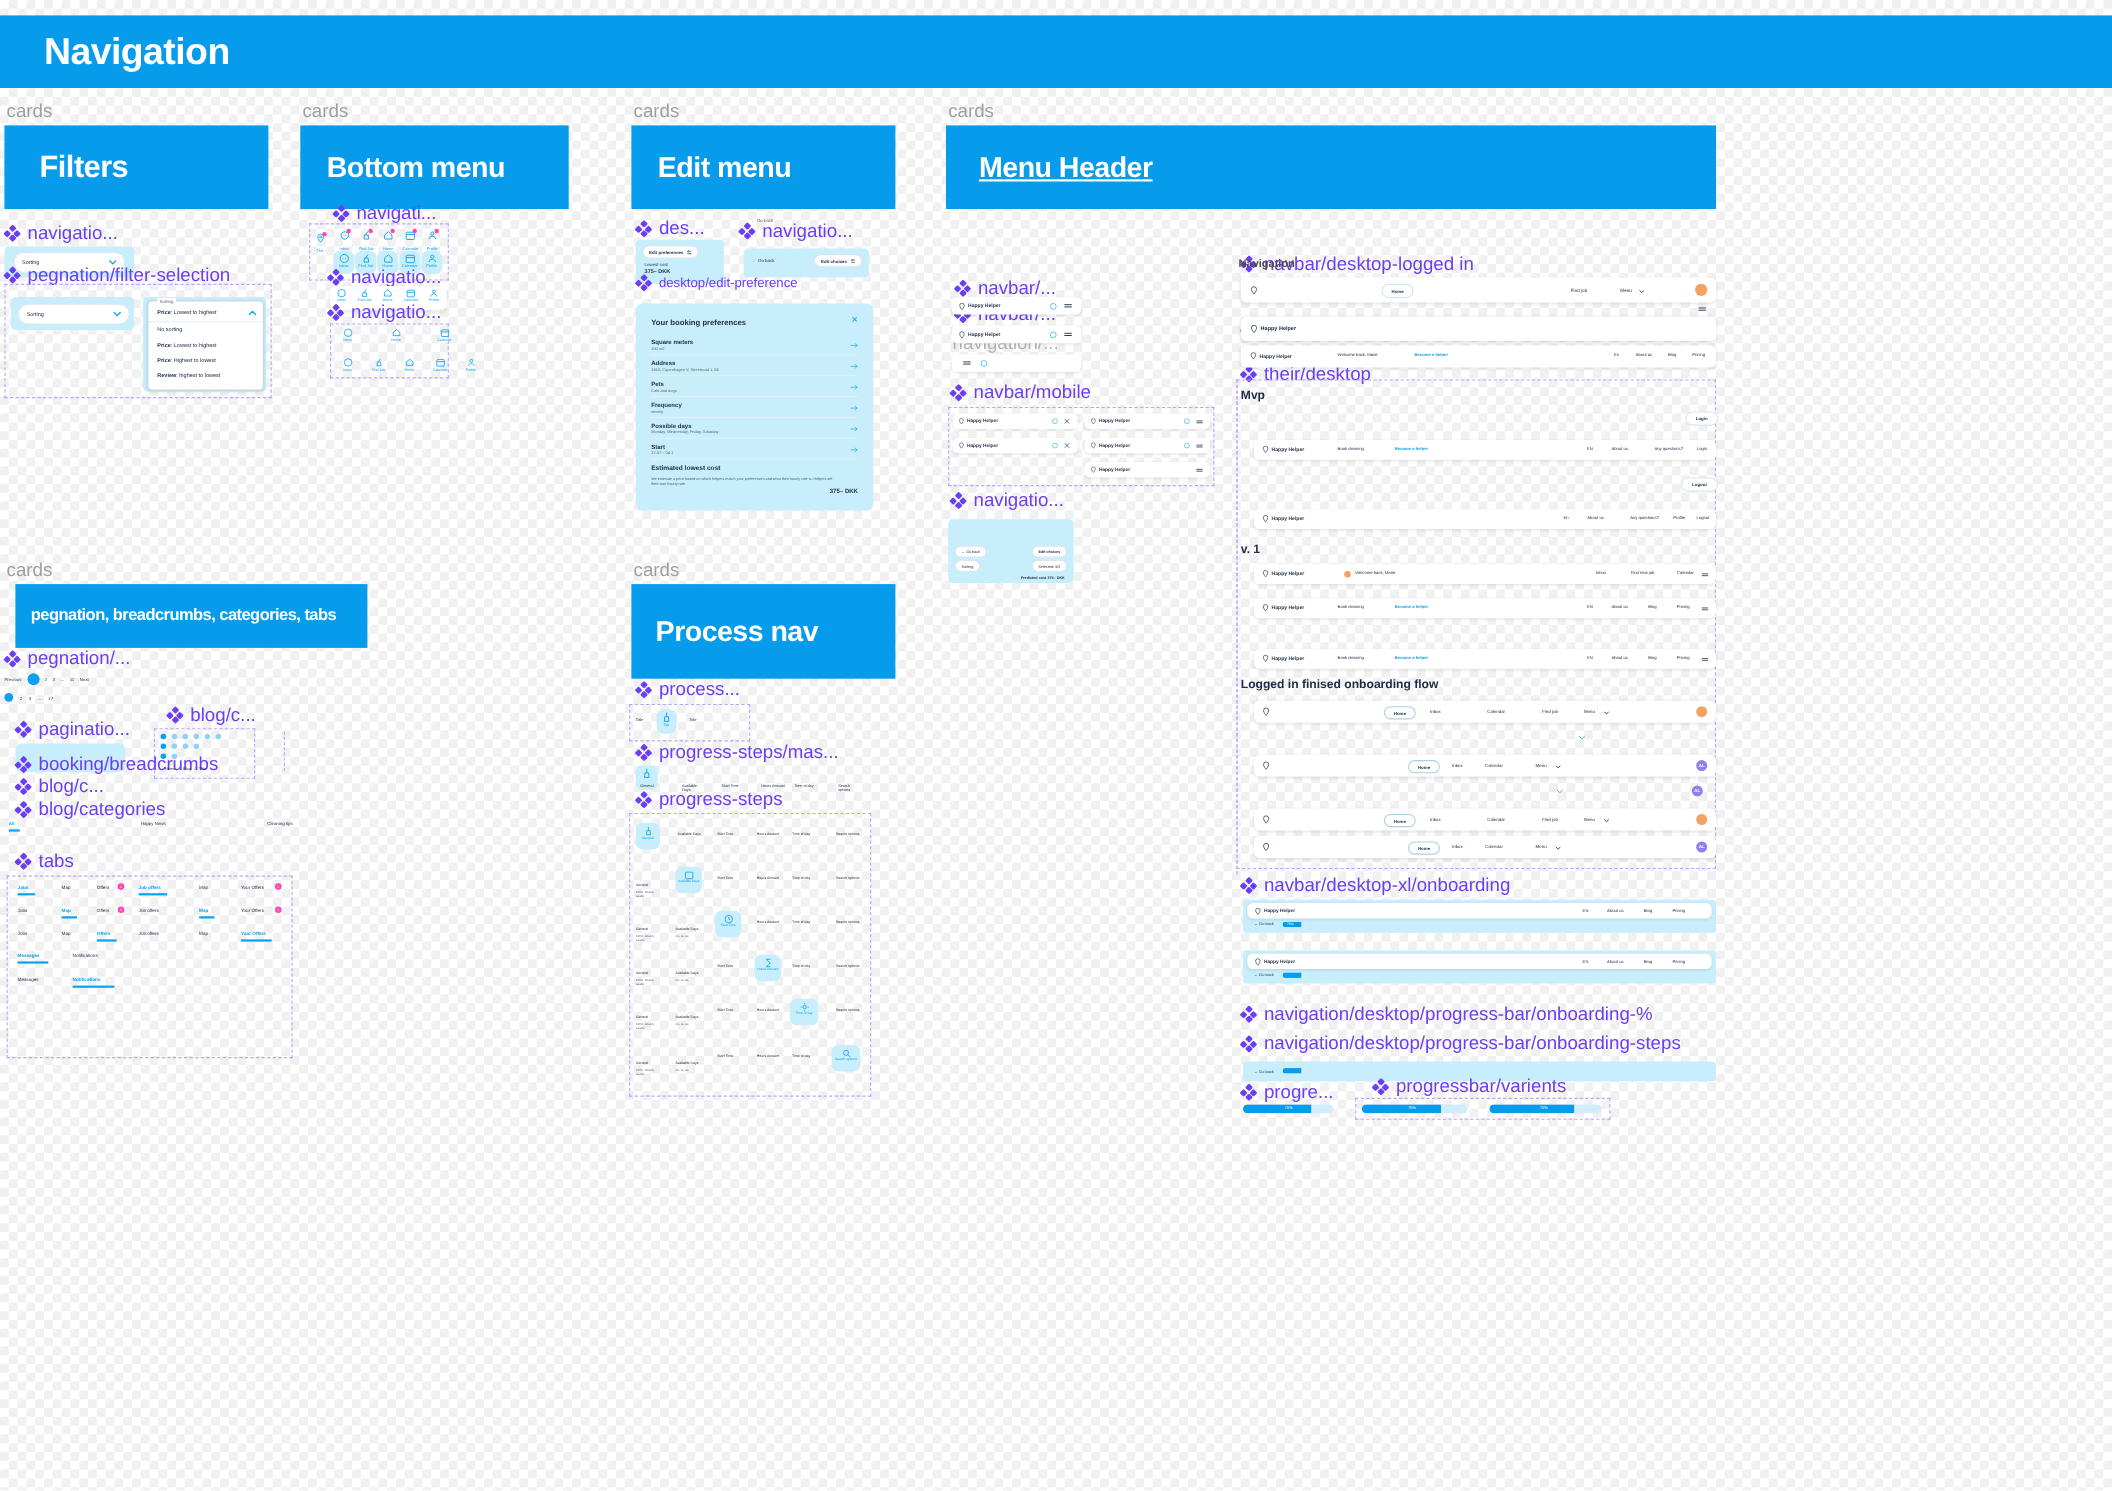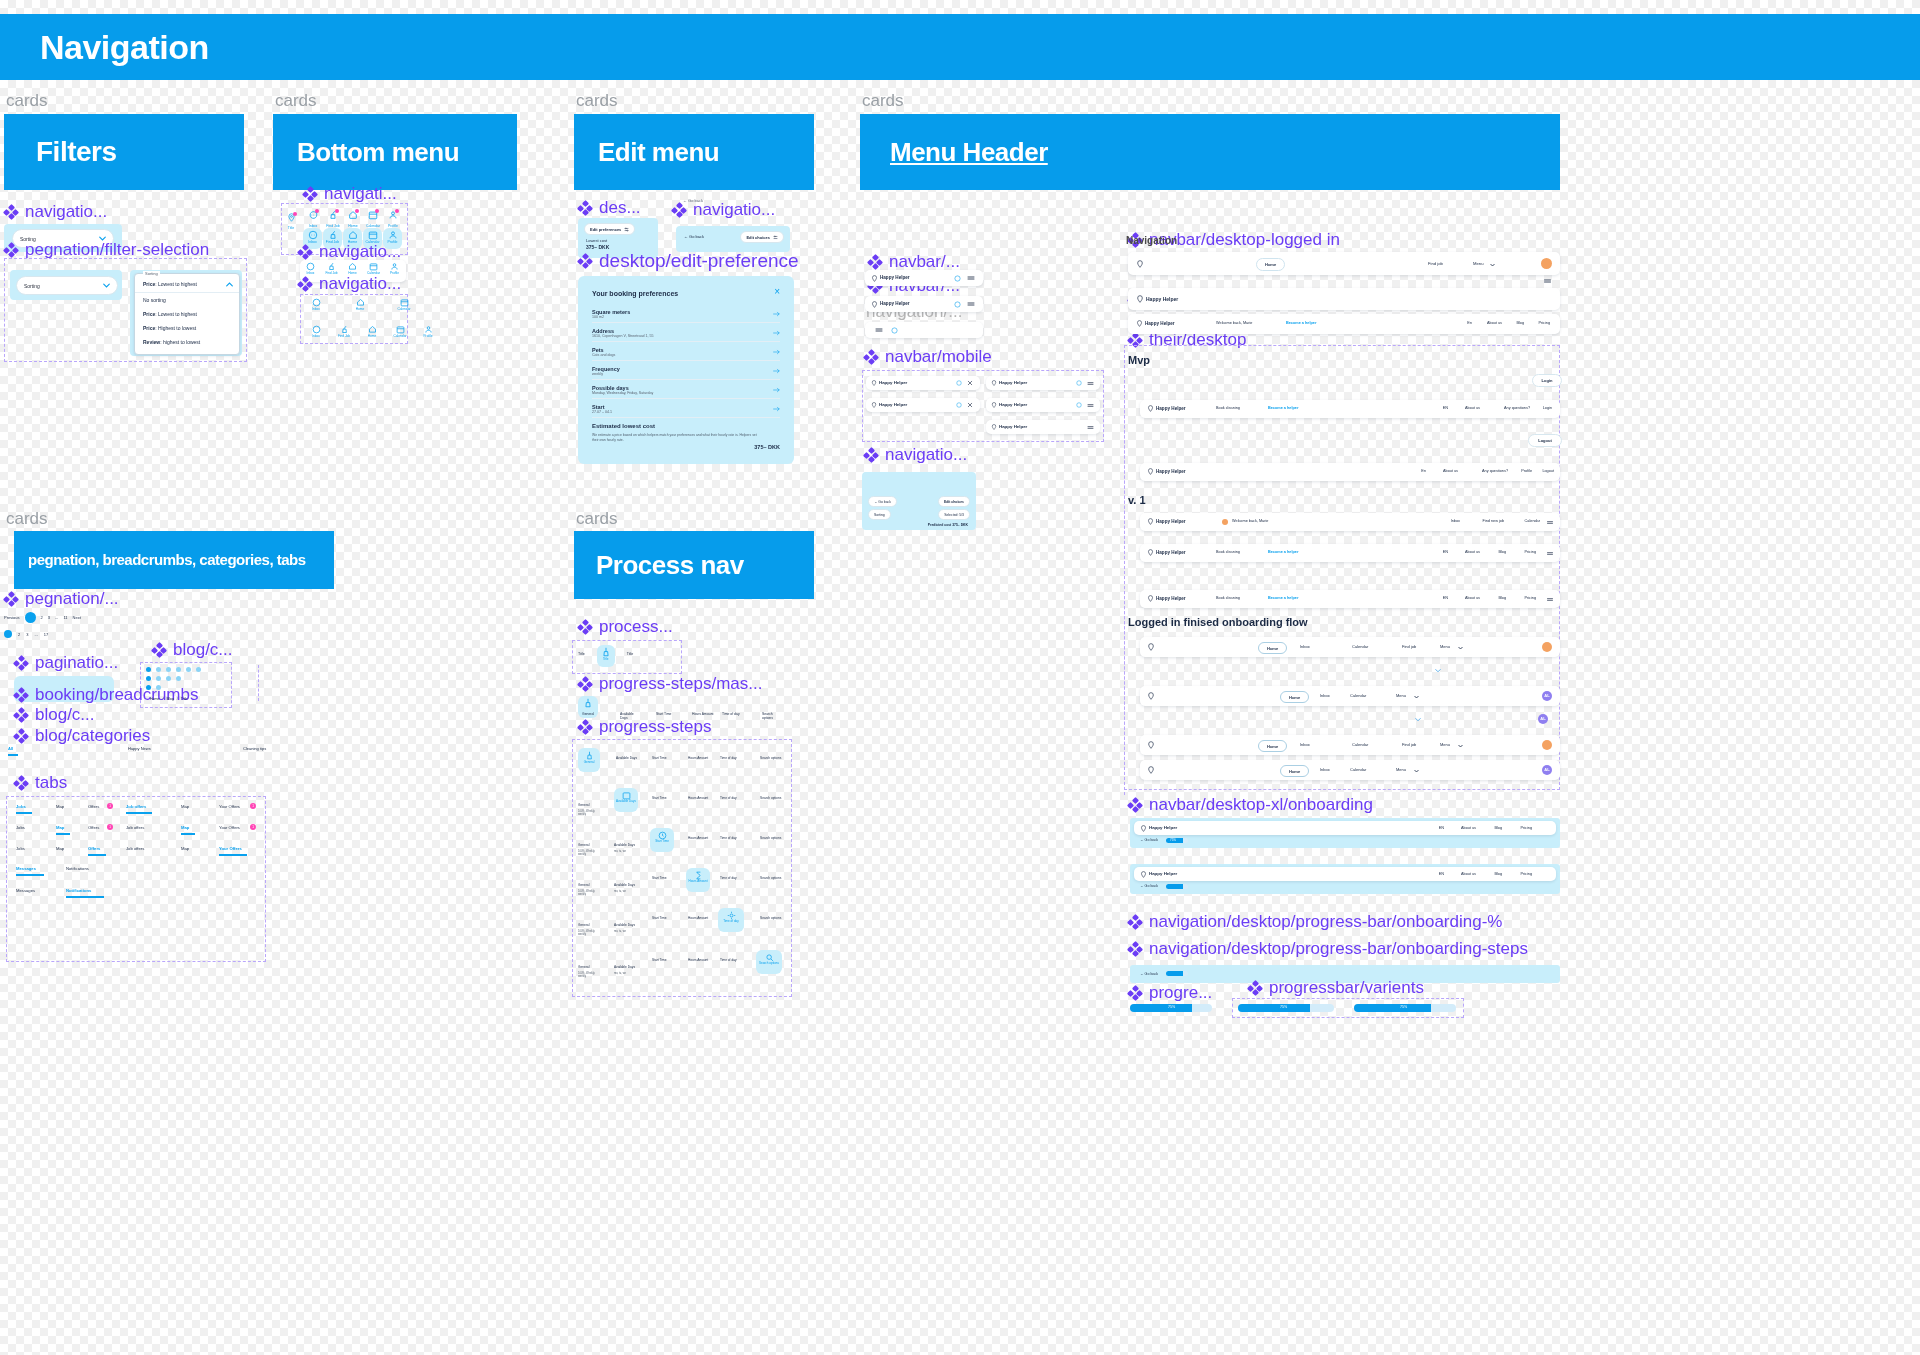--- a/index.html
+++ b/index.html
@@ -74,21 +74,21 @@
 <div class="abs banner" style="left:860px;top:114px;width:700px;height:76px;">
   <span class="banner-title" style="font-size:26px;margin-left:30px;text-decoration:underline;">Menu Header</span>
 </div>
 
 <div class="abs cards-label" style="left:6px;top:509px;">cards</div>
 <div class="abs banner" style="left:14px;top:531px;width:320px;height:58px;">
   <span class="banner-title" style="font-size:15px;margin-left:14px;line-height:18px;">pegnation, breadcrumbs, categories, tabs</span>
 </div>
 
 <div class="abs cards-label" style="left:576px;top:509px;">cards</div>
-<div class="abs banner" style="left:574px;top:531px;width:240px;height:68px;">
+<div class="abs banner" style="left:574px;top:531px;width:240px;height:86px;">
   <span class="banner-title" style="font-size:26px;margin-left:22px;">Process nav</span>
 </div>
 
 <div class="abs comp" style="left:4px;top:202px;font-size:17px;">
   <span class="dia" style="width:14px;height:14px;">
     <i style="width:5px;height:5px;left:0;top:4.5px;"></i>
       <i style="width:5px;height:5px;left:4.5px;top:0;"></i>
     <i style="width:5px;height:5px;left:4.5px;top:9px;"></i>
       <i style="width:5px;height:5px;left:9px;top:4.5px;"></i>
   </span>
@@ -394,21 +394,21 @@
   <div class="abs tinier navy" style="left:8px;top:8px;">← Go back</div>
   <div class="abs pill" style="right:6px;top:5px;height:10px;padding:0 5px;">
     <span class="tinier bold navy">Edit choices</span>
     <svg width="5" height="5" viewBox="0 0 24 24" style="margin-left:3px;">
         <path d="M3 7h18M3 17h18" stroke="#1b2a45" stroke-width="2.5"></path>
         <circle cx="9" cy="7" r="2.5" fill="#fff" stroke="#1b2a45" stroke-width="2.5"></circle>
       </svg>
   </div>
 </div>
 
-<div class="abs comp" style="left:578px;top:250px;font-size:19px;">
+<div class="abs comp" style="left:578px;top:250px;font-size:12px;">
   <span class="dia" style="width:14px;height:14px;">
     <i style="width:5px;height:5px;left:0;top:4.5px;"></i>
       <i style="width:5px;height:5px;left:4.5px;top:0;"></i>
     <i style="width:5px;height:5px;left:4.5px;top:9px;"></i>
       <i style="width:5px;height:5px;left:9px;top:4.5px;"></i>
   </span>
   <span class="comp-txt">desktop/edit-preference</span>
 </div>
 
 <div class="abs cyan" style="left:578px;top:276px;width:216px;height:188px;border-radius:6px;">

